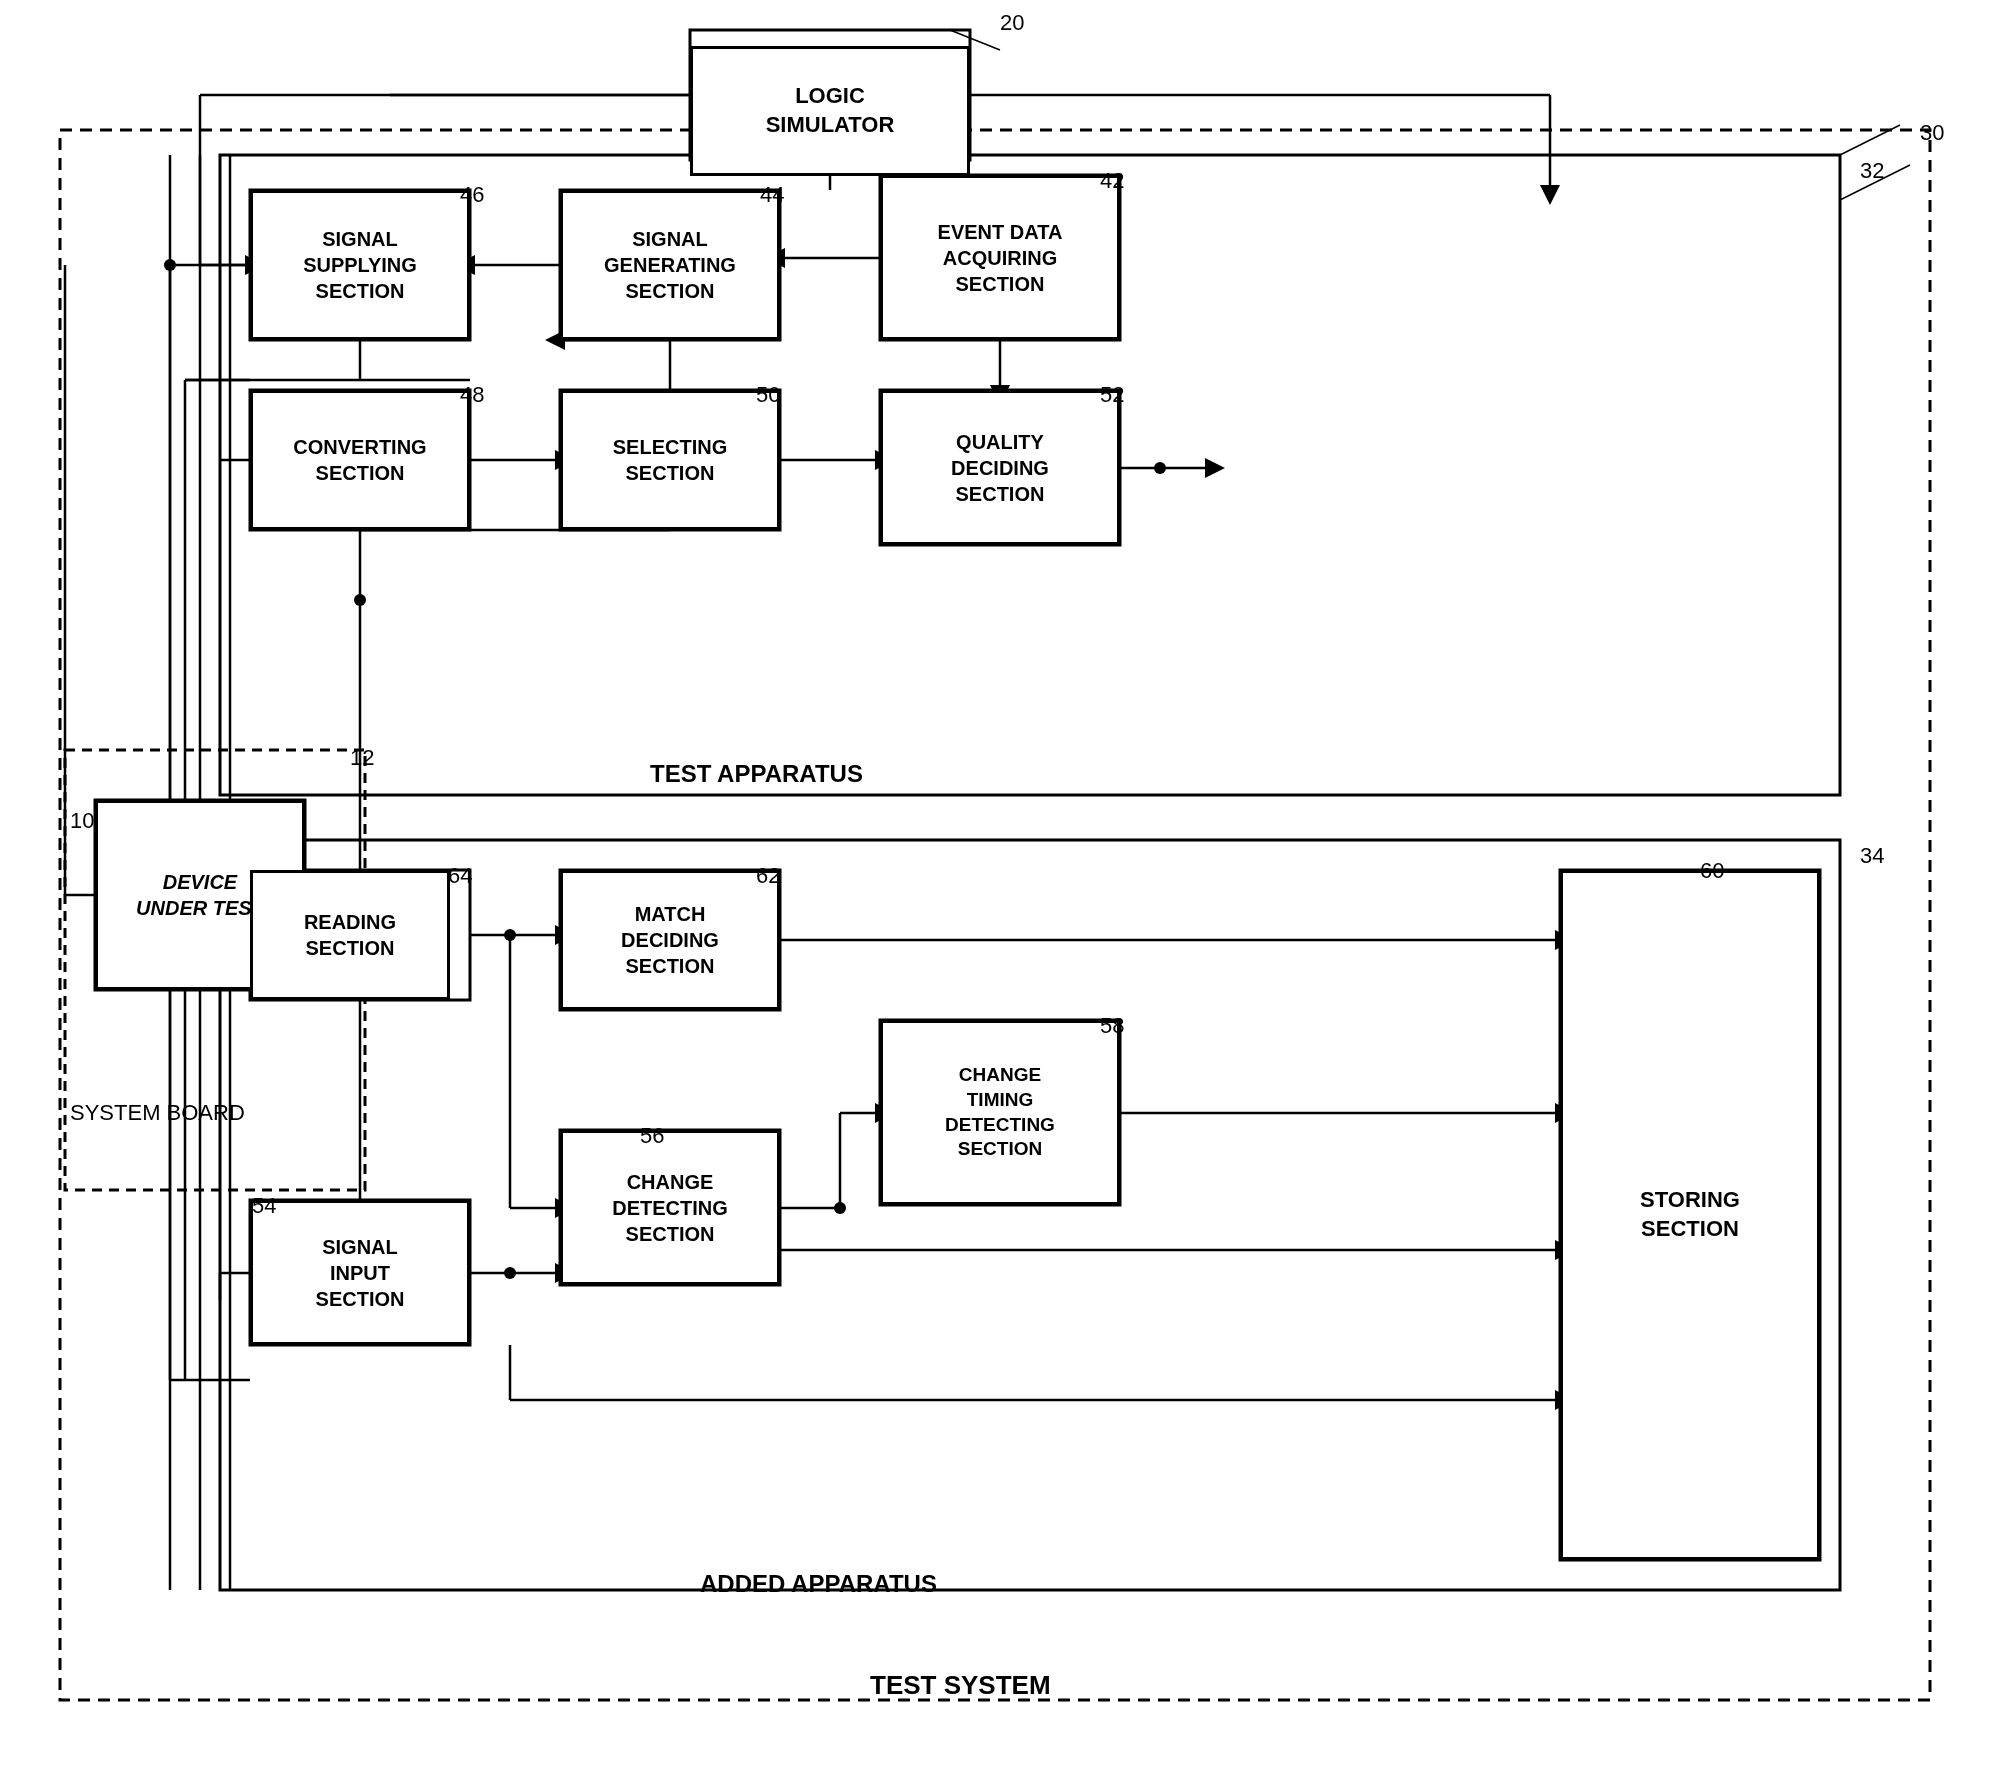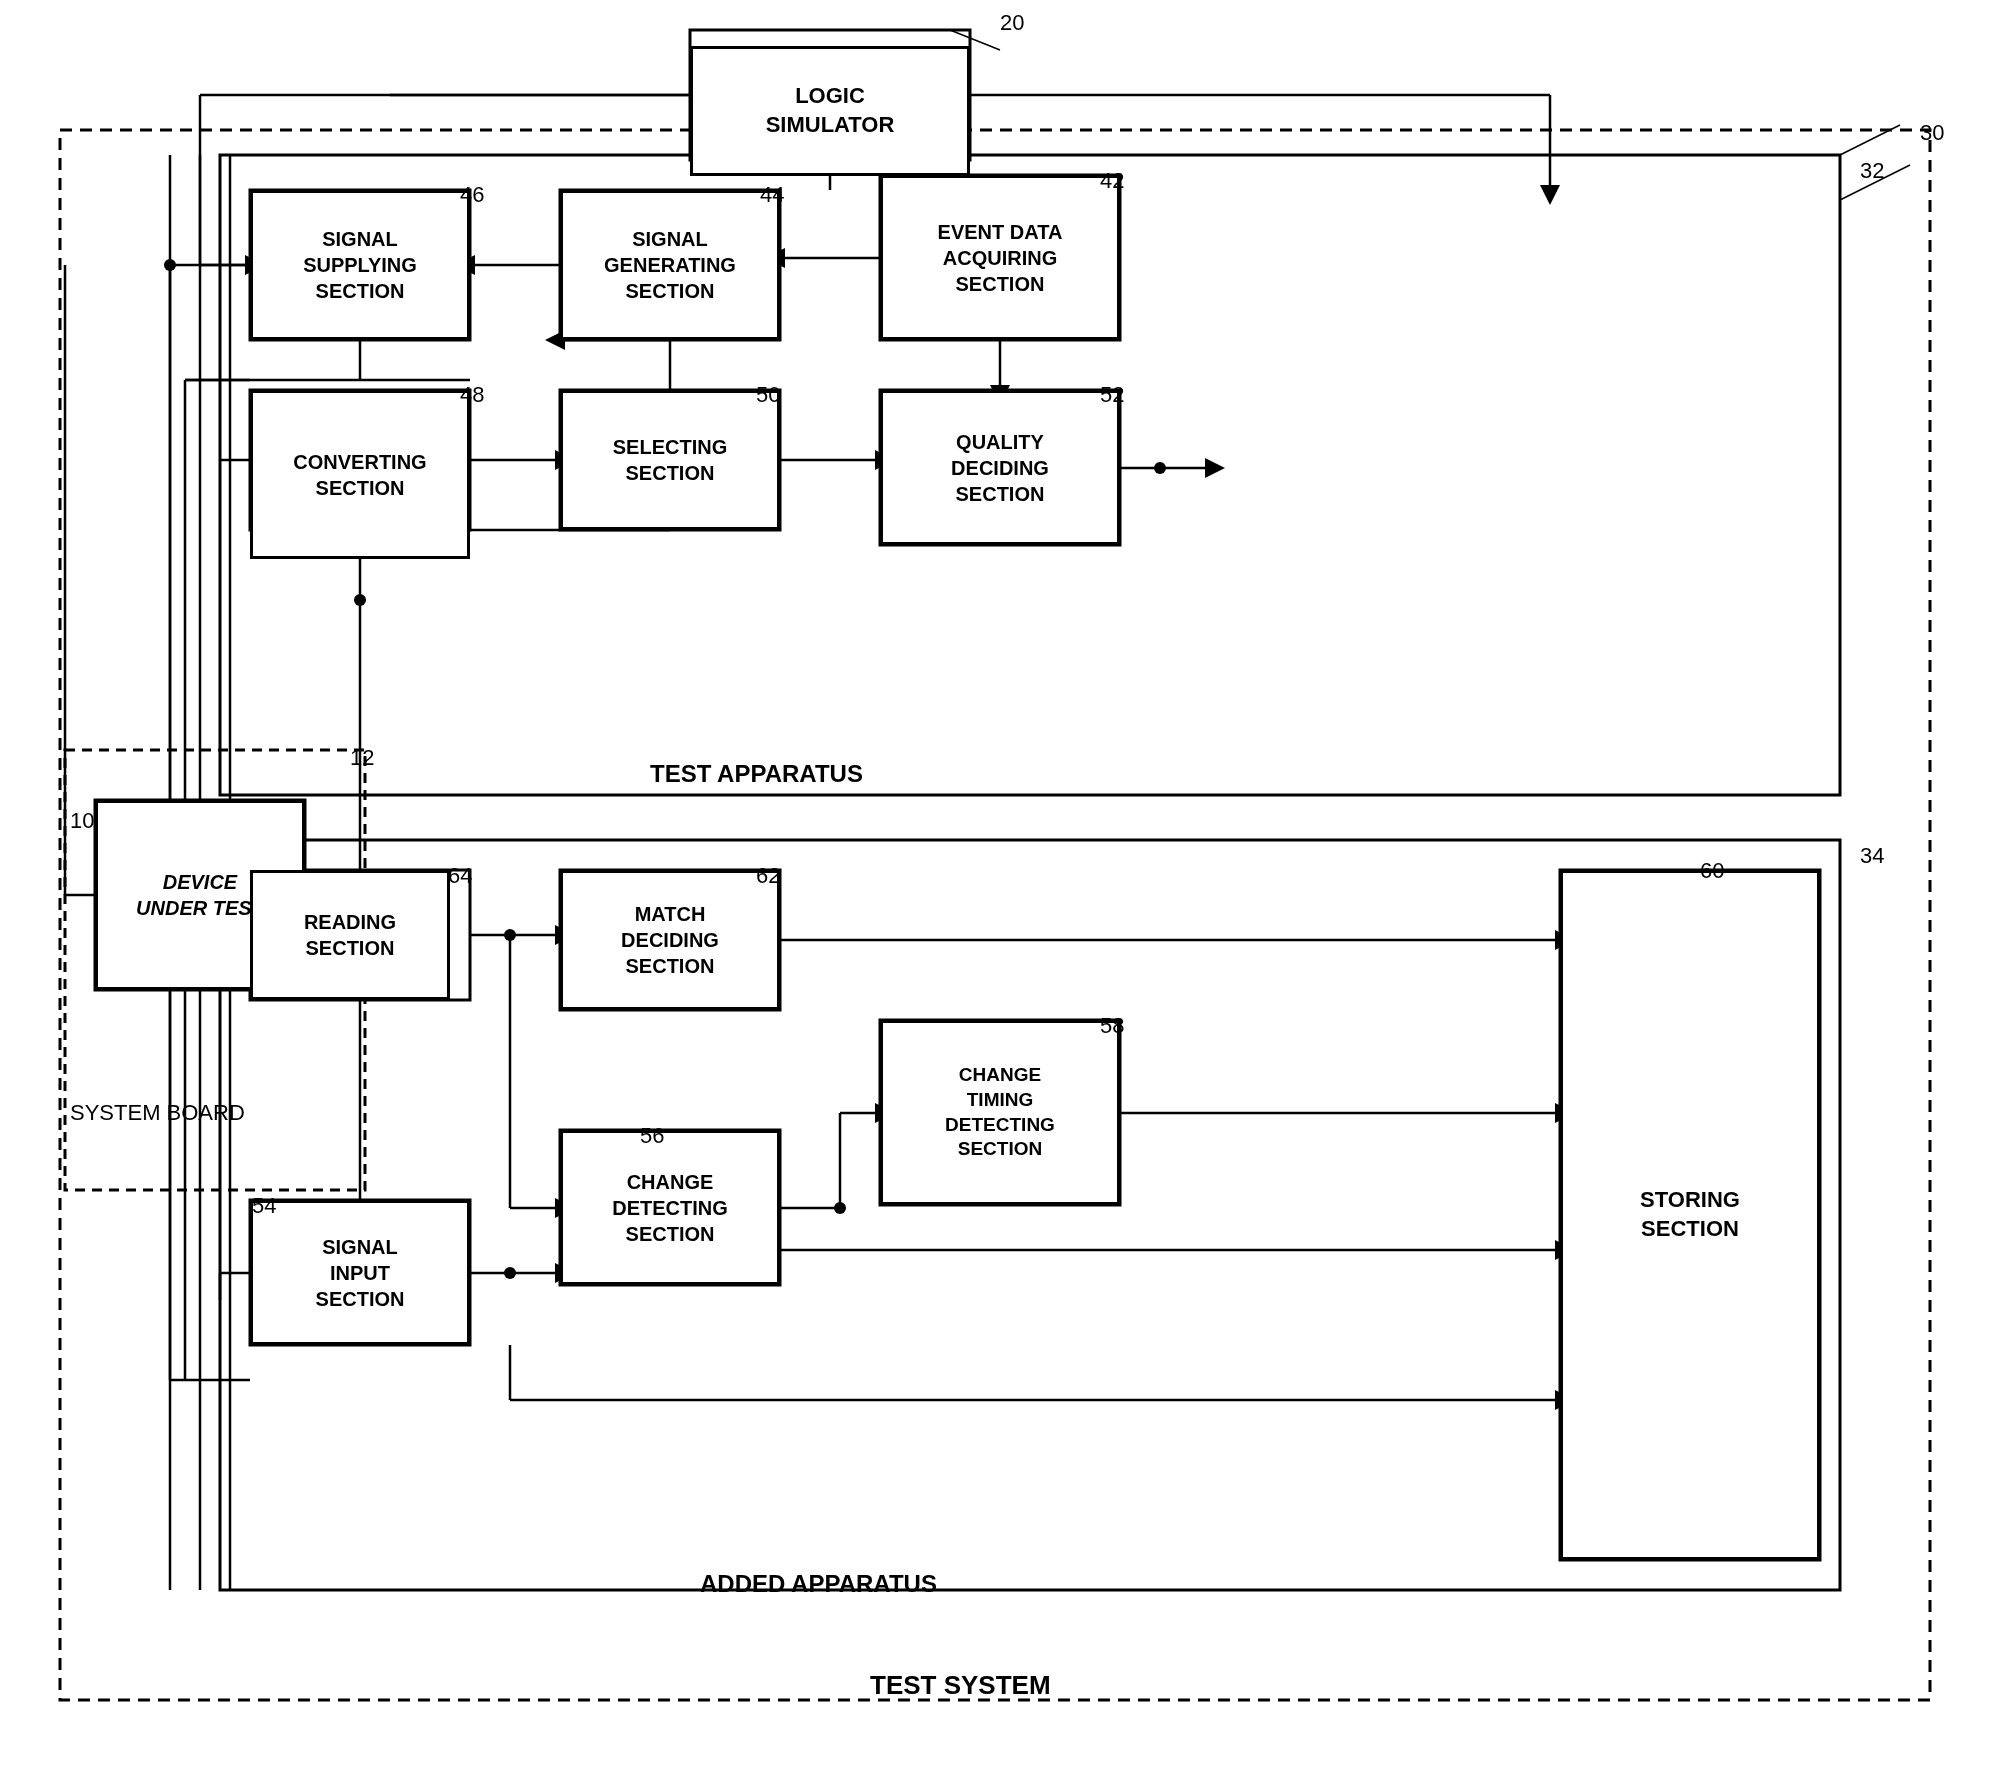--- a/index.html
+++ b/index.html
@@ -255,21 +255,21 @@
   <div class="ref-num" style="left:760px; top:182px;">44</div>
 
   <div class="block" style="left:880px; top:175px; width:240px; height:165px; font-size:20px;">
     <span style="white-space:pre-line;">EVENT DATA
 ACQUIRING
 SECTION</span>
   </div>
 
   <div class="ref-num" style="left:1100px; top:168px;">42</div>
 
-  <div class="block" style="left:250px; top:390px; width:220px; height:169px; font-size:20px;">
+  <div class="block" style="left:250px; top:390px; width:220px; height:140px; font-size:20px;">
     <span style="white-space:pre-line;">CONVERTING
 SECTION</span>
   </div>
 
   <div class="ref-num" style="left:460px; top:382px;">48</div>
 
   <div class="block" style="left:560px; top:390px; width:220px; height:140px; font-size:20px;">
     <span style="white-space:pre-line;">SELECTING
 SECTION</span>
   </div>

